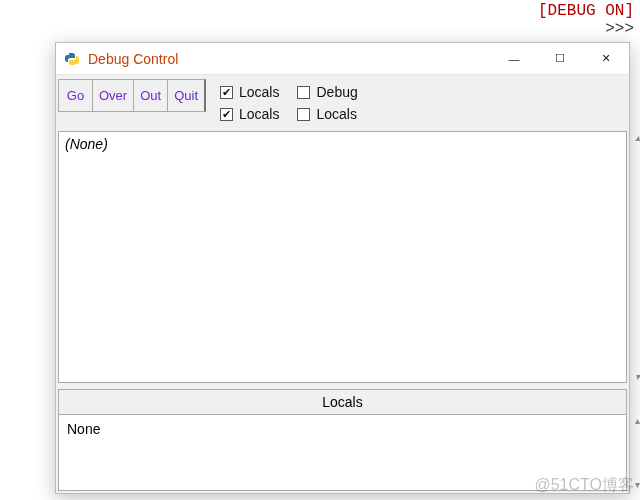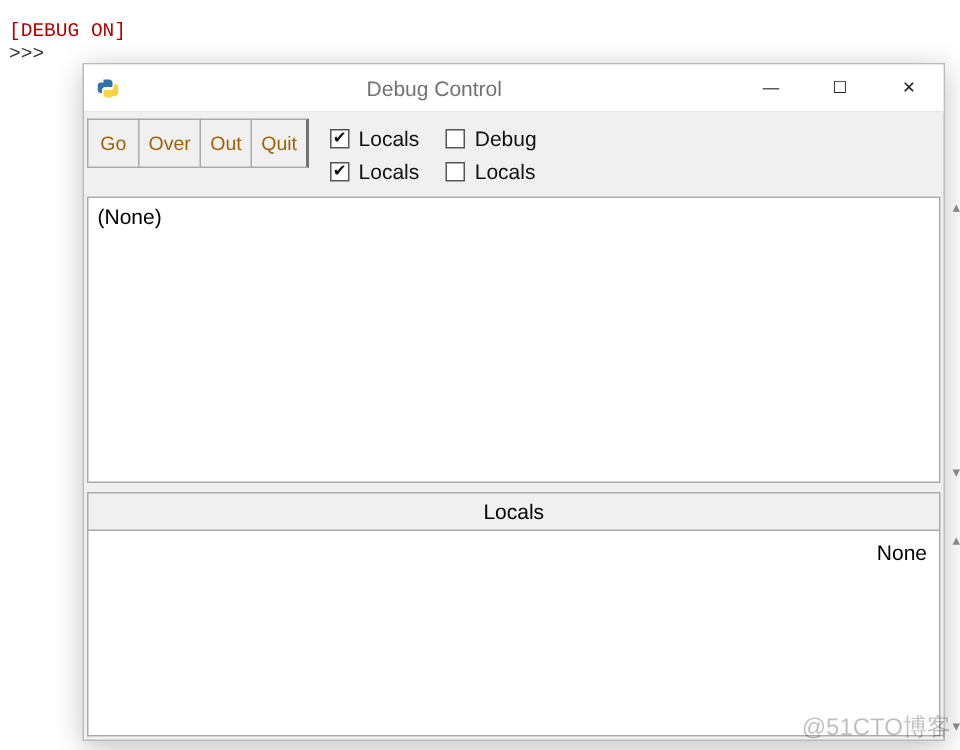--- a/index.html
+++ b/index.html
@@ -7,23 +7,24 @@
     margin: 0;
     width: 640px;
     height: 500px;
     font-family: "Segoe UI", Tahoma, sans-serif;
     font-size: 13px;
     background: #fff;
     overflow: hidden;
     position: relative;
   }
   .shell-bg {
-    padding: 13px 6px;
+    padding: 2px 6px;
     font-family: "Courier New", monospace;
-    font-size: 13px;
+    font-size: 16px;
+    text-align: right;
   }
   .debug-on { color: #b00000; }
   .prompt { color: #333; }
   .debug-window {
     position: absolute;
     left: 55px;
     top: 42px;
     width: 575px;
     height: 452px;
     background: #f0f0f0;
@@ -38,40 +39,40 @@
     display: flex;
     align-items: center;
     padding-left: 8px;
     border-bottom: 1px solid #e6e6e6;
   }
   .title-icon {
     width: 16px; height: 16px;
     margin-right: 8px;
     display: flex; align-items: center; justify-content: center;
   }
-  .title-text { flex: 1; font-size: 14px; color: #737373; text-align: center; }
+  .title-text { flex: 1; font-size: 14px; color: #c2410c; }
   .win-btns { display: flex; height: 100%; }
   .win-btn {
     width: 46px; height: 100%;
     display: flex; align-items: center; justify-content: center;
     font-size: 11px; color: #222;
   }
   .toolbar-row {
     display: flex;
     align-items: flex-start;
     padding: 4px 2px 2px 2px;
   }
   .btn-group { display: flex; }
   .tool-btn {
     background: #f0f0f0;
     border: 1px solid #aaa;
     border-right: none;
     padding: 8px 6px;
     font-size: 13px;
-    color: #a16207;
+    color: #6d28d9;
     min-width: 34px;
     text-align: center;
   }
   .tool-btn:last-child { border-right: 2px solid #737373; }
   .check-col { padding: 2px 0 2px 14px; }
   .check-row { display: flex; gap: 18px; padding: 3px 0; }
   .chk {
     display: flex; align-items: center; gap: 6px;
     font-size: 14px; color: #111;
   }
@@ -83,26 +84,27 @@
     font-size: 11px; line-height: 1;
   }
   .body-area {
     flex: 1;
     display: flex;
     flex-direction: column;
     padding: 2px;
     min-height: 0;
   }
   .stack-pane {
-    height: 191px;
+    height: 252px;
     background: #fff;
     border: 1px solid #aaa;
     padding: 4px 6px;
     font-size: 14px;
     position: relative;
+    font-style: italic;
   }
   .scroll-caret {
     position: absolute;
     right: -14px;
     font-size: 10px;
     color: #888;
   }
   .locals-header {
     margin-top: 6px;
     border: 1px solid #aaa;
@@ -113,21 +115,20 @@
   }
   .locals-pane {
     flex: 1;
     min-height: 50px;
     background: #fff;
     border: 1px solid #aaa;
     border-top: none;
     padding: 6px 8px;
     font-size: 14px;
     position: relative;
-    text-align: right;
   }
   .watermark {
     position: absolute;
     right: 6px; bottom: 4px;
     font-size: 16px;
     color: rgba(0,0,0,.25);
     text-align: right;
   }
 </style>
 </head>

